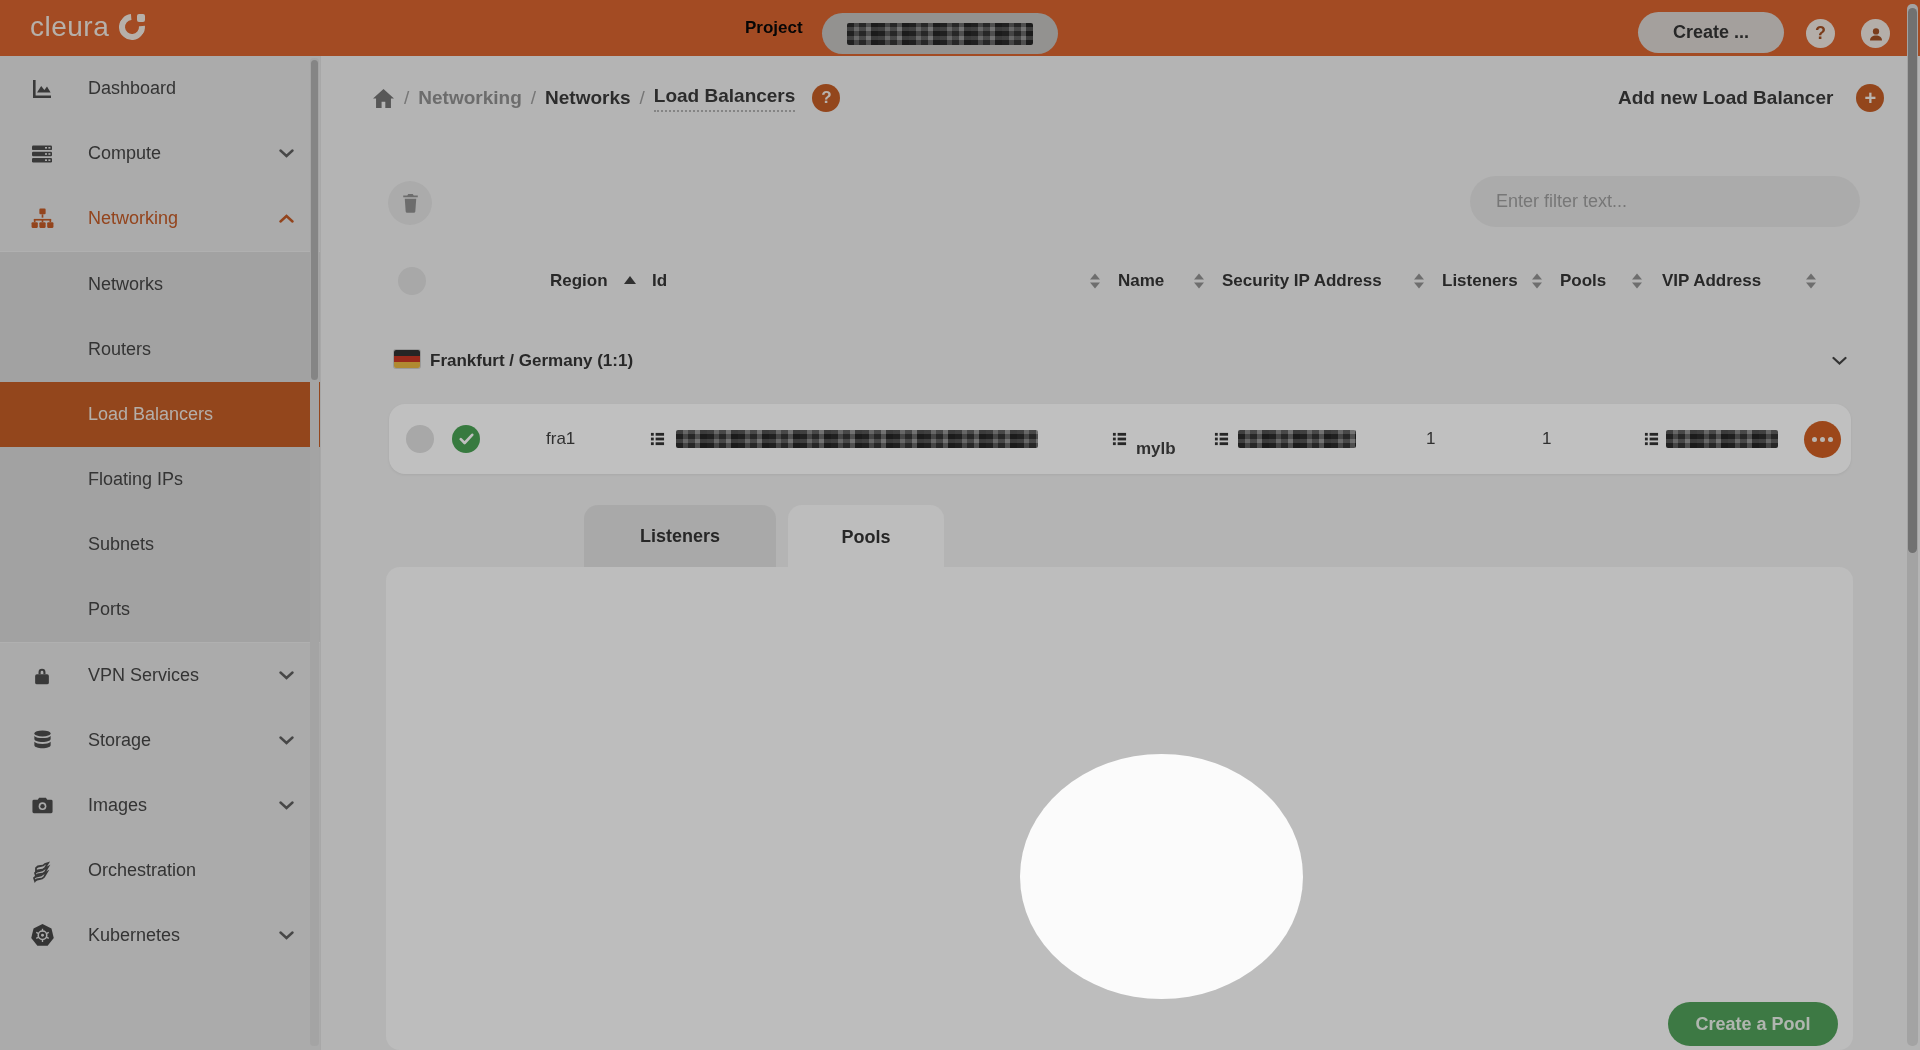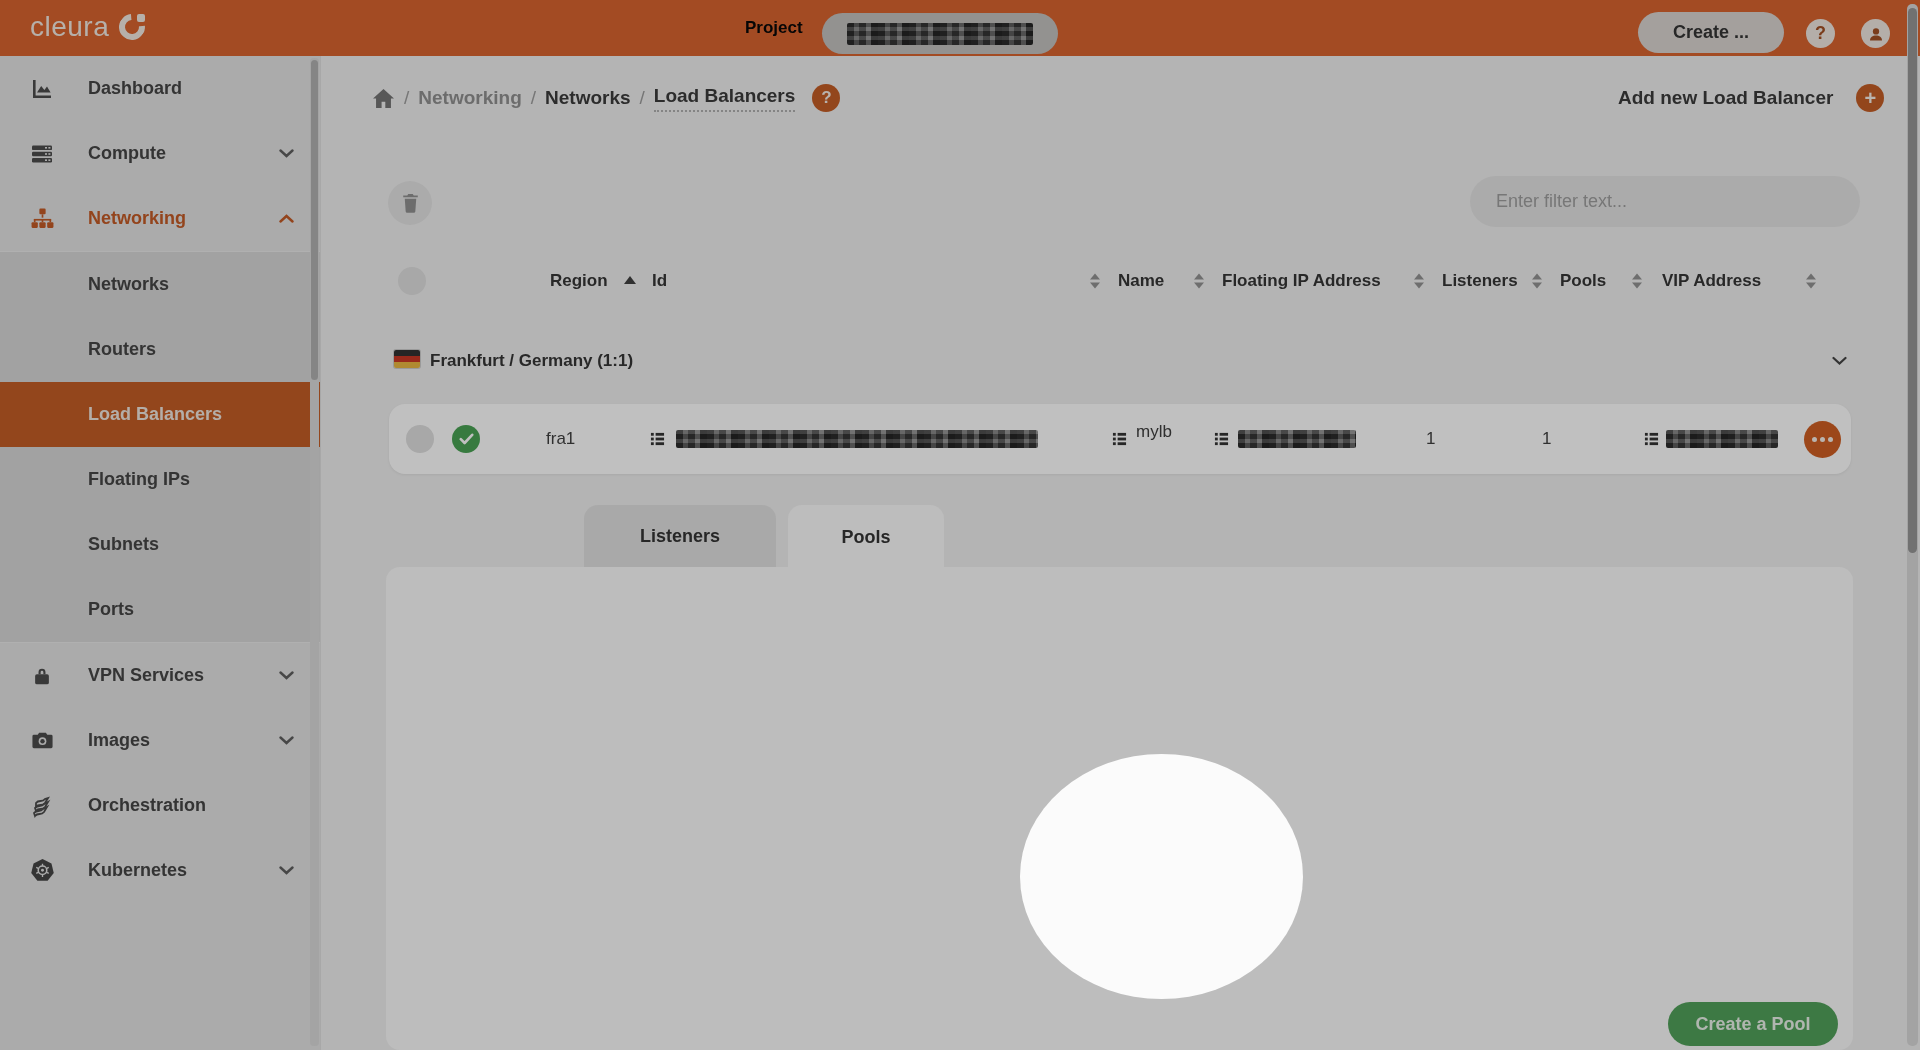--- a/index.html
+++ b/index.html
@@ -24,21 +24,21 @@
                  background:#D9D4D0; color:#2E2E2E; font-size:18px; font-weight:700;
                  display:flex; align-items:center; justify-content:center; border:none; cursor:pointer; }
   .tb-circle { position:absolute; top:19px; width:29px; height:29px; border-radius:50%; background:#EFE7E0;
                display:flex; align-items:center; justify-content:center; color:#A04A1D;
                font-weight:800; font-size:18px; cursor:pointer; }
 
   
   .sidebar { position:absolute; left:0; top:56px; width:320px; height:994px; background:#E2E2E2; z-index:4; }
   .side-item { position:relative; height:65px; display:flex; align-items:center; cursor:pointer; }
   .side-icon { position:absolute; left:26px; width:32px; display:flex; justify-content:center; color:#474747; }
-  .side-label { position:absolute; left:88px; font-size:18px; font-weight:700; color:#404040; }
+  .side-label { position:absolute; left:88px; font-size:18px; font-weight:400; color:#404040; }
   .side-chev { position:absolute; right:26px; display:flex; color:#5A5A5A; }
   .submenu { background:#D6D6D6; border-top:1px solid #E9E9E9; border-bottom:1px solid #E9E9E9; }
   .side-item.active-parent .side-label, .side-item.active-parent .side-icon, .side-item.active-parent .side-chev { color:#C2551F; }
   .side-item.selected { background:#C2581F; }
   .side-item.selected .side-label { color:#EFE6DF; }
   .side-scroll { position:absolute; right:1px; top:2px; width:9px; height:988px; background:#D9D9D9; border-radius:4px; }
   .side-thumb { position:absolute; left:1px; top:2px; width:7px; height:320px; background:#AFAFAF; border-radius:4px; }
 
   
   .main-bg { position:absolute; left:320px; top:56px; width:1600px; height:994px; background:#EFEFEF; border-left:1px solid rgba(0,0,0,0.07); }
@@ -216,20 +216,35 @@
           </svg>
       </span>
       <span class="side-label">VPN Services</span>
       <span class="side-chev">
         <svg width="15" height="9" viewBox="0 0 15 9" fill="none" stroke="currentColor" stroke-width="2.4" stroke-linecap="round">
             <path d="M1.5 1.5l6 5.5 6-5.5"></path>
           </svg>
       </span>
     </div>
 
+    <div class="side-item">
+      <span class="side-icon">
+        <svg width="23" height="23" viewBox="0 0 24 24" fill="currentColor">
+            <ellipse cx="12" cy="4.6" rx="8.5" ry="3.1"></ellipse>
+            <path d="M3.5 7.2c1.6 1.5 4.8 2.3 8.5 2.3s6.9-.8 8.5-2.3v3.2c0 1.7-3.8 3.1-8.5 3.1s-8.5-1.4-8.5-3.1z"></path>
+            <path d="M3.5 13.4c1.6 1.5 4.8 2.3 8.5 2.3s6.9-.8 8.5-2.3v3.5c0 1.7-3.8 3.1-8.5 3.1s-8.5-1.4-8.5-3.1z"></path>
+          </svg>
+      </span>
+      <span class="side-label">Storage</span>
+      <span class="side-chev">
+        <svg width="15" height="9" viewBox="0 0 15 9" fill="none" stroke="currentColor" stroke-width="2.4" stroke-linecap="round">
+            <path d="M1.5 1.5l6 5.5 6-5.5"></path>
+          </svg>
+      </span>
+    </div>
 
     <div class="side-item">
       <span class="side-icon">
         <svg width="23" height="23" viewBox="0 0 24 24" fill="currentColor">
             <path d="M3 6h4l1.5-2h7L17 6h4a1.5 1.5 0 0 1 1.5 1.5v11A1.5 1.5 0 0 1 21 20H3a1.5 1.5 0 0 1-1.5-1.5v-11A1.5 1.5 0 0 1 3 6z"></path>
             <circle cx="12" cy="12.7" r="4" fill="#E2E2E2"></circle>
             <circle cx="12" cy="12.7" r="2.3"></circle>
           </svg>
       </span>
       <span class="side-label">Images</span>
@@ -310,21 +325,21 @@
   <span class="hlabel" style="left:652px; top:281px;">Id</span>
   <span class="sortpair" style="left:1090px; top:281px;">
       <i class="car-up"></i>
       <i class="car-down"></i>
     </span>
   <span class="hlabel" style="left:1118px; top:281px;">Name</span>
   <span class="sortpair" style="left:1194px; top:281px;">
       <i class="car-up"></i>
       <i class="car-down"></i>
     </span>
-  <span class="hlabel" style="left:1222px; top:281px;">Floating IP Address</span>
+  <span class="hlabel" style="left:1222px; top:281px;">Security IP Address</span>
   <span class="sortpair" style="left:1414px; top:281px;">
       <i class="car-up"></i>
       <i class="car-down"></i>
     </span>
   <span class="hlabel" style="left:1442px; top:281px;">Listeners</span>
   <span class="sortpair" style="left:1532px; top:281px;">
       <i class="car-up"></i>
       <i class="car-down"></i>
     </span>
   <span class="hlabel" style="left:1560px; top:281px;">Pools</span>
@@ -372,21 +387,21 @@
   <span class="mini-list" style="left:1112px; top:439px;">
     <svg width="15" height="15" viewBox="0 0 16 16" fill="currentColor">
         <rect x="1" y="1.5" width="3" height="3"></rect>
         <rect x="6" y="1.5" width="9" height="3"></rect>
         <rect x="1" y="6.5" width="3" height="3"></rect>
         <rect x="6" y="6.5" width="9" height="3"></rect>
         <rect x="1" y="11.5" width="3" height="3"></rect>
         <rect x="6" y="11.5" width="9" height="3"></rect>
       </svg>
   </span>
-  <span class="rowtext" style="left:1136px; top:432px;">mylb</span>
+  <span class="rowtext" style="left:1136px; top:449px;font-weight:bold;">mylb</span>
   <span class="mini-list" style="left:1214px; top:439px;">
     <svg width="15" height="15" viewBox="0 0 16 16" fill="currentColor">
         <rect x="1" y="1.5" width="3" height="3"></rect>
         <rect x="6" y="1.5" width="9" height="3"></rect>
         <rect x="1" y="6.5" width="3" height="3"></rect>
         <rect x="6" y="6.5" width="9" height="3"></rect>
         <rect x="1" y="11.5" width="3" height="3"></rect>
         <rect x="6" y="11.5" width="9" height="3"></rect>
       </svg>
   </span>

